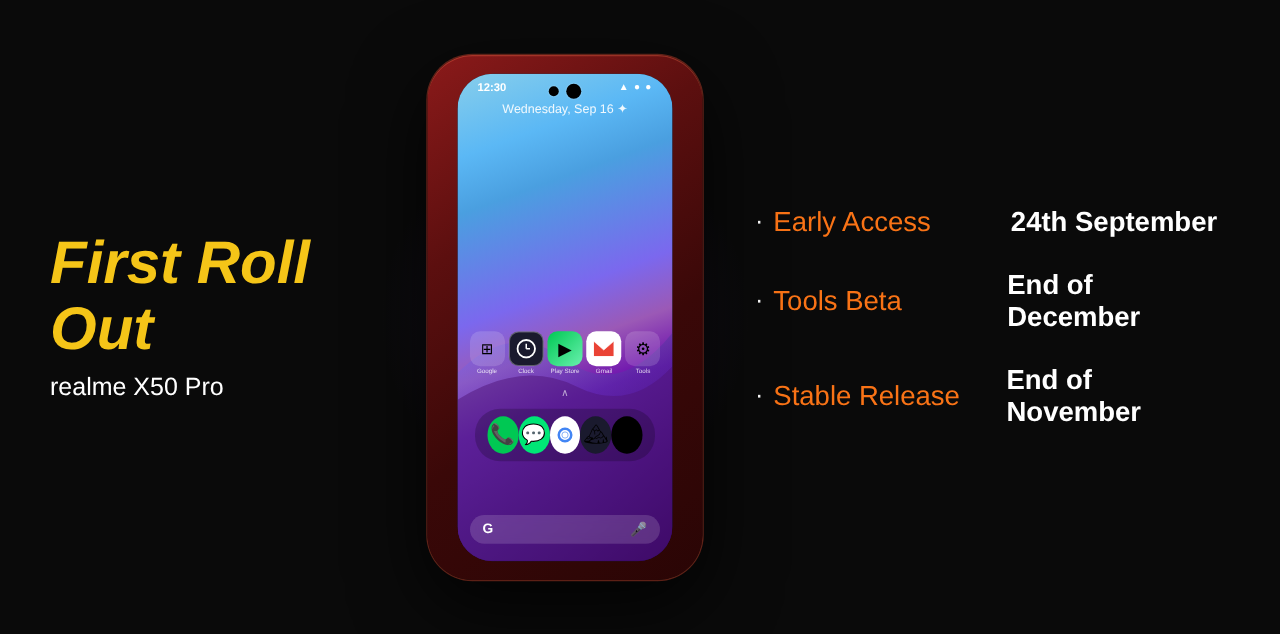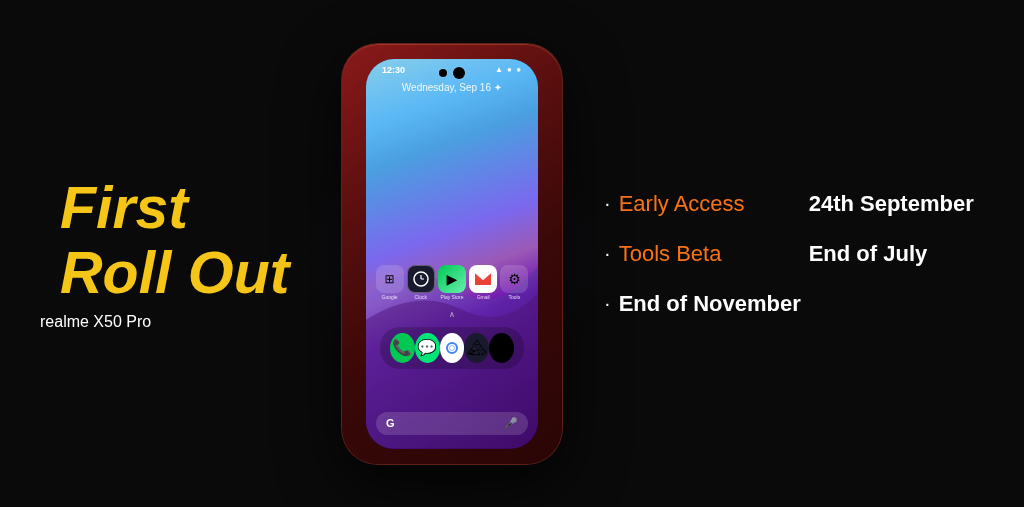--- a/index.html
+++ b/index.html
@@ -28,30 +28,29 @@
 
     
     .left-section {
       display: flex;
       flex-direction: column;
       align-items: flex-start;
       width: 260px;
     }
 
     .title {
-      font-size: 59px;
+      font-size: 48px;
       font-weight: 800;
       color: #f5c518;
       line-height: 1.1;
       font-style: italic;
-      margin-left: 20px;
     }
 
     .subtitle {
-      font-size: 16px;
+      font-size: 20px;
       color: #ffffff;
       margin-top: 8px;
       font-weight: 400;
     }
 
     
     .phone-section {
       position: relative;
       width: 260px;
       height: 440px;
@@ -401,21 +400,22 @@
 
   <div class="right-section">
     <div class="rollout-item">
       <span class="bullet">·</span>
       <span class="rollout-label">Early Access</span>
       <span class="rollout-date">24th September</span>
     </div>
     <div class="rollout-item">
       <span class="bullet">·</span>
       <span class="rollout-label">Tools Beta</span>
-      <span class="rollout-date">End of July</span>
+      <span class="rollout-date">End of December</span>
     </div>
     <div class="rollout-item">
       <span class="bullet">·</span>
+      <span class="rollout-label">Stable Release</span>
       <span class="rollout-date">End of November</span>
     </div>
   </div>
 
 </div>
 
 </body></html>

